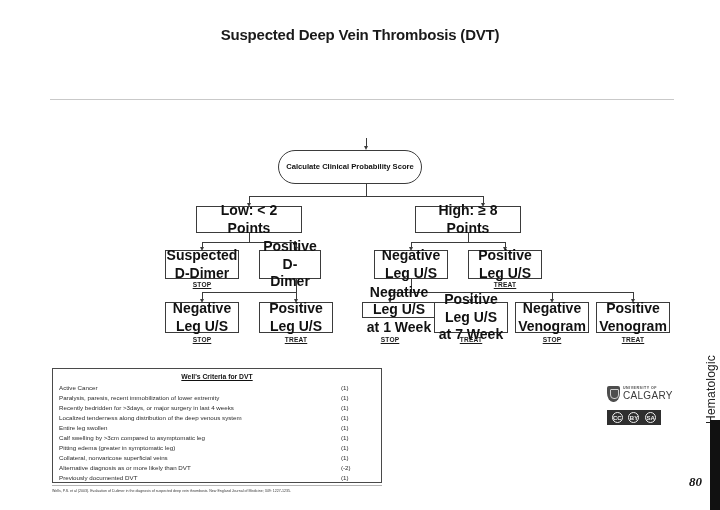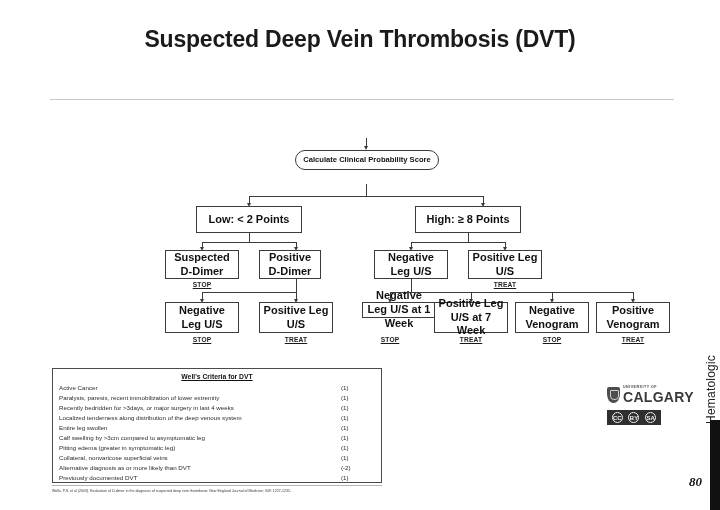--- a/index.html
+++ b/index.html
@@ -8,36 +8,36 @@
     background: #ffffff;
     font-family: "Liberation Sans", sans-serif;
     overflow: hidden;
   }
   #slide { position: relative; width: 720px; height: 510px; background: #fff; }
 
   
   .slide-title {
     position: absolute; left: 0; top: 26px; width: 720px;
     text-align: center;
-    font-size: 23px; font-weight: bold; color: #1a1a1a;
+    font-size: 15px; font-weight: bold; color: #1a1a1a;
     letter-spacing: -0.2px;
   }
   .title-rule {
     position: absolute; left: 50px; top: 99px; width: 624px; height: 1px;
     background: #c9c9c9;
   }
 
   
   .node {
     position: absolute;
     border: 1.2px solid #3b3b3b;
     background: #fff;
     display: flex; align-items: center; justify-content: center;
     text-align: center;
-    font-size: 11px; font-weight: bold; color: #111;
+    font-size: 14px; font-weight: bold; color: #111;
     line-height: 1.25;
     padding: 2px 3px;
   }
   .node.big { font-size: 12px; }
   .node.oval { border-radius: 28px; font-weight: bold; font-size: 7.6px; }
 
   .vline { position: absolute; width: 1px; background: #3b3b3b; }
   .hline { position: absolute; height: 1px; background: #3b3b3b; }
   .arrow {
     position: absolute; width: 0; height: 0;
@@ -88,21 +88,21 @@
     width: 13px; height: 16px; background: #4d4d4d;
     border-radius: 2px 2px 6px 6px / 2px 2px 9px 9px;
     position: relative;
   }
   .uc-shield::after {
     content: ""; position: absolute; left: 3px; top: 3px;
     width: 7px; height: 8px; border: 1px solid #cfcfcf; border-radius: 1px 1px 4px 4px;
   }
   .uc-text { line-height: 1; }
   .uc-small { font-size: 3.6px; letter-spacing: 0.5px; color: #4a4a4a; font-weight: bold; }
-  .uc-big { font-size: 14px; letter-spacing: 0.3px; color: #3a3a3a; font-weight: bold; }
+  .uc-big { font-size: 10px; letter-spacing: 0.3px; color: #3a3a3a; font-weight: normal; }
 
   .cc-badges {
     position: absolute; left: 607px; top: 410px;
     width: 54px; height: 15px; background: #2f2f2f;
     display: flex; align-items: center; justify-content: space-around;
     padding: 0 2px;
   }
   .cc-circle {
     width: 11px; height: 11px; border-radius: 50%;
     border: 1.1px solid #f0f0f0; color: #f0f0f0;
@@ -132,21 +132,21 @@
 
 <div id="slide">
 
   <div class="slide-title">Suspected Deep Vein Thrombosis (DVT)</div>
   <div class="title-rule"></div>
 
 
   <div class="vline" style="left:366px; top:138px; height:10px;"></div>
   <div class="arrow" style="left:363.5px; top:146px;"></div>
 
-  <div class="node oval" style="left:295px; top:150px; width:144px; height:20px;">Calculate Clinical Probability Score</div>
+  <div class="node oval" style="left:278px; top:150px; width:144px; height:34px;">Calculate Clinical Probability Score</div>
 
   <div class="vline" style="left:366px; top:184px; height:12px;"></div>
   <div class="hline" style="left:249px; top:196px; width:234px;"></div>
   <div class="vline" style="left:249px; top:196px; height:9px;"></div>
   <div class="arrow" style="left:246.5px; top:203px;"></div>
   <div class="vline" style="left:483px; top:196px; height:9px;"></div>
   <div class="arrow" style="left:480.5px; top:203px;"></div>
 
   <div class="node" style="left:196px; top:206px; width:106px; height:27px;">Low: &lt; 2 Points</div>
   <div class="node" style="left:415px; top:206px; width:106px; height:27px;">High: ≥ 8 Points</div>

